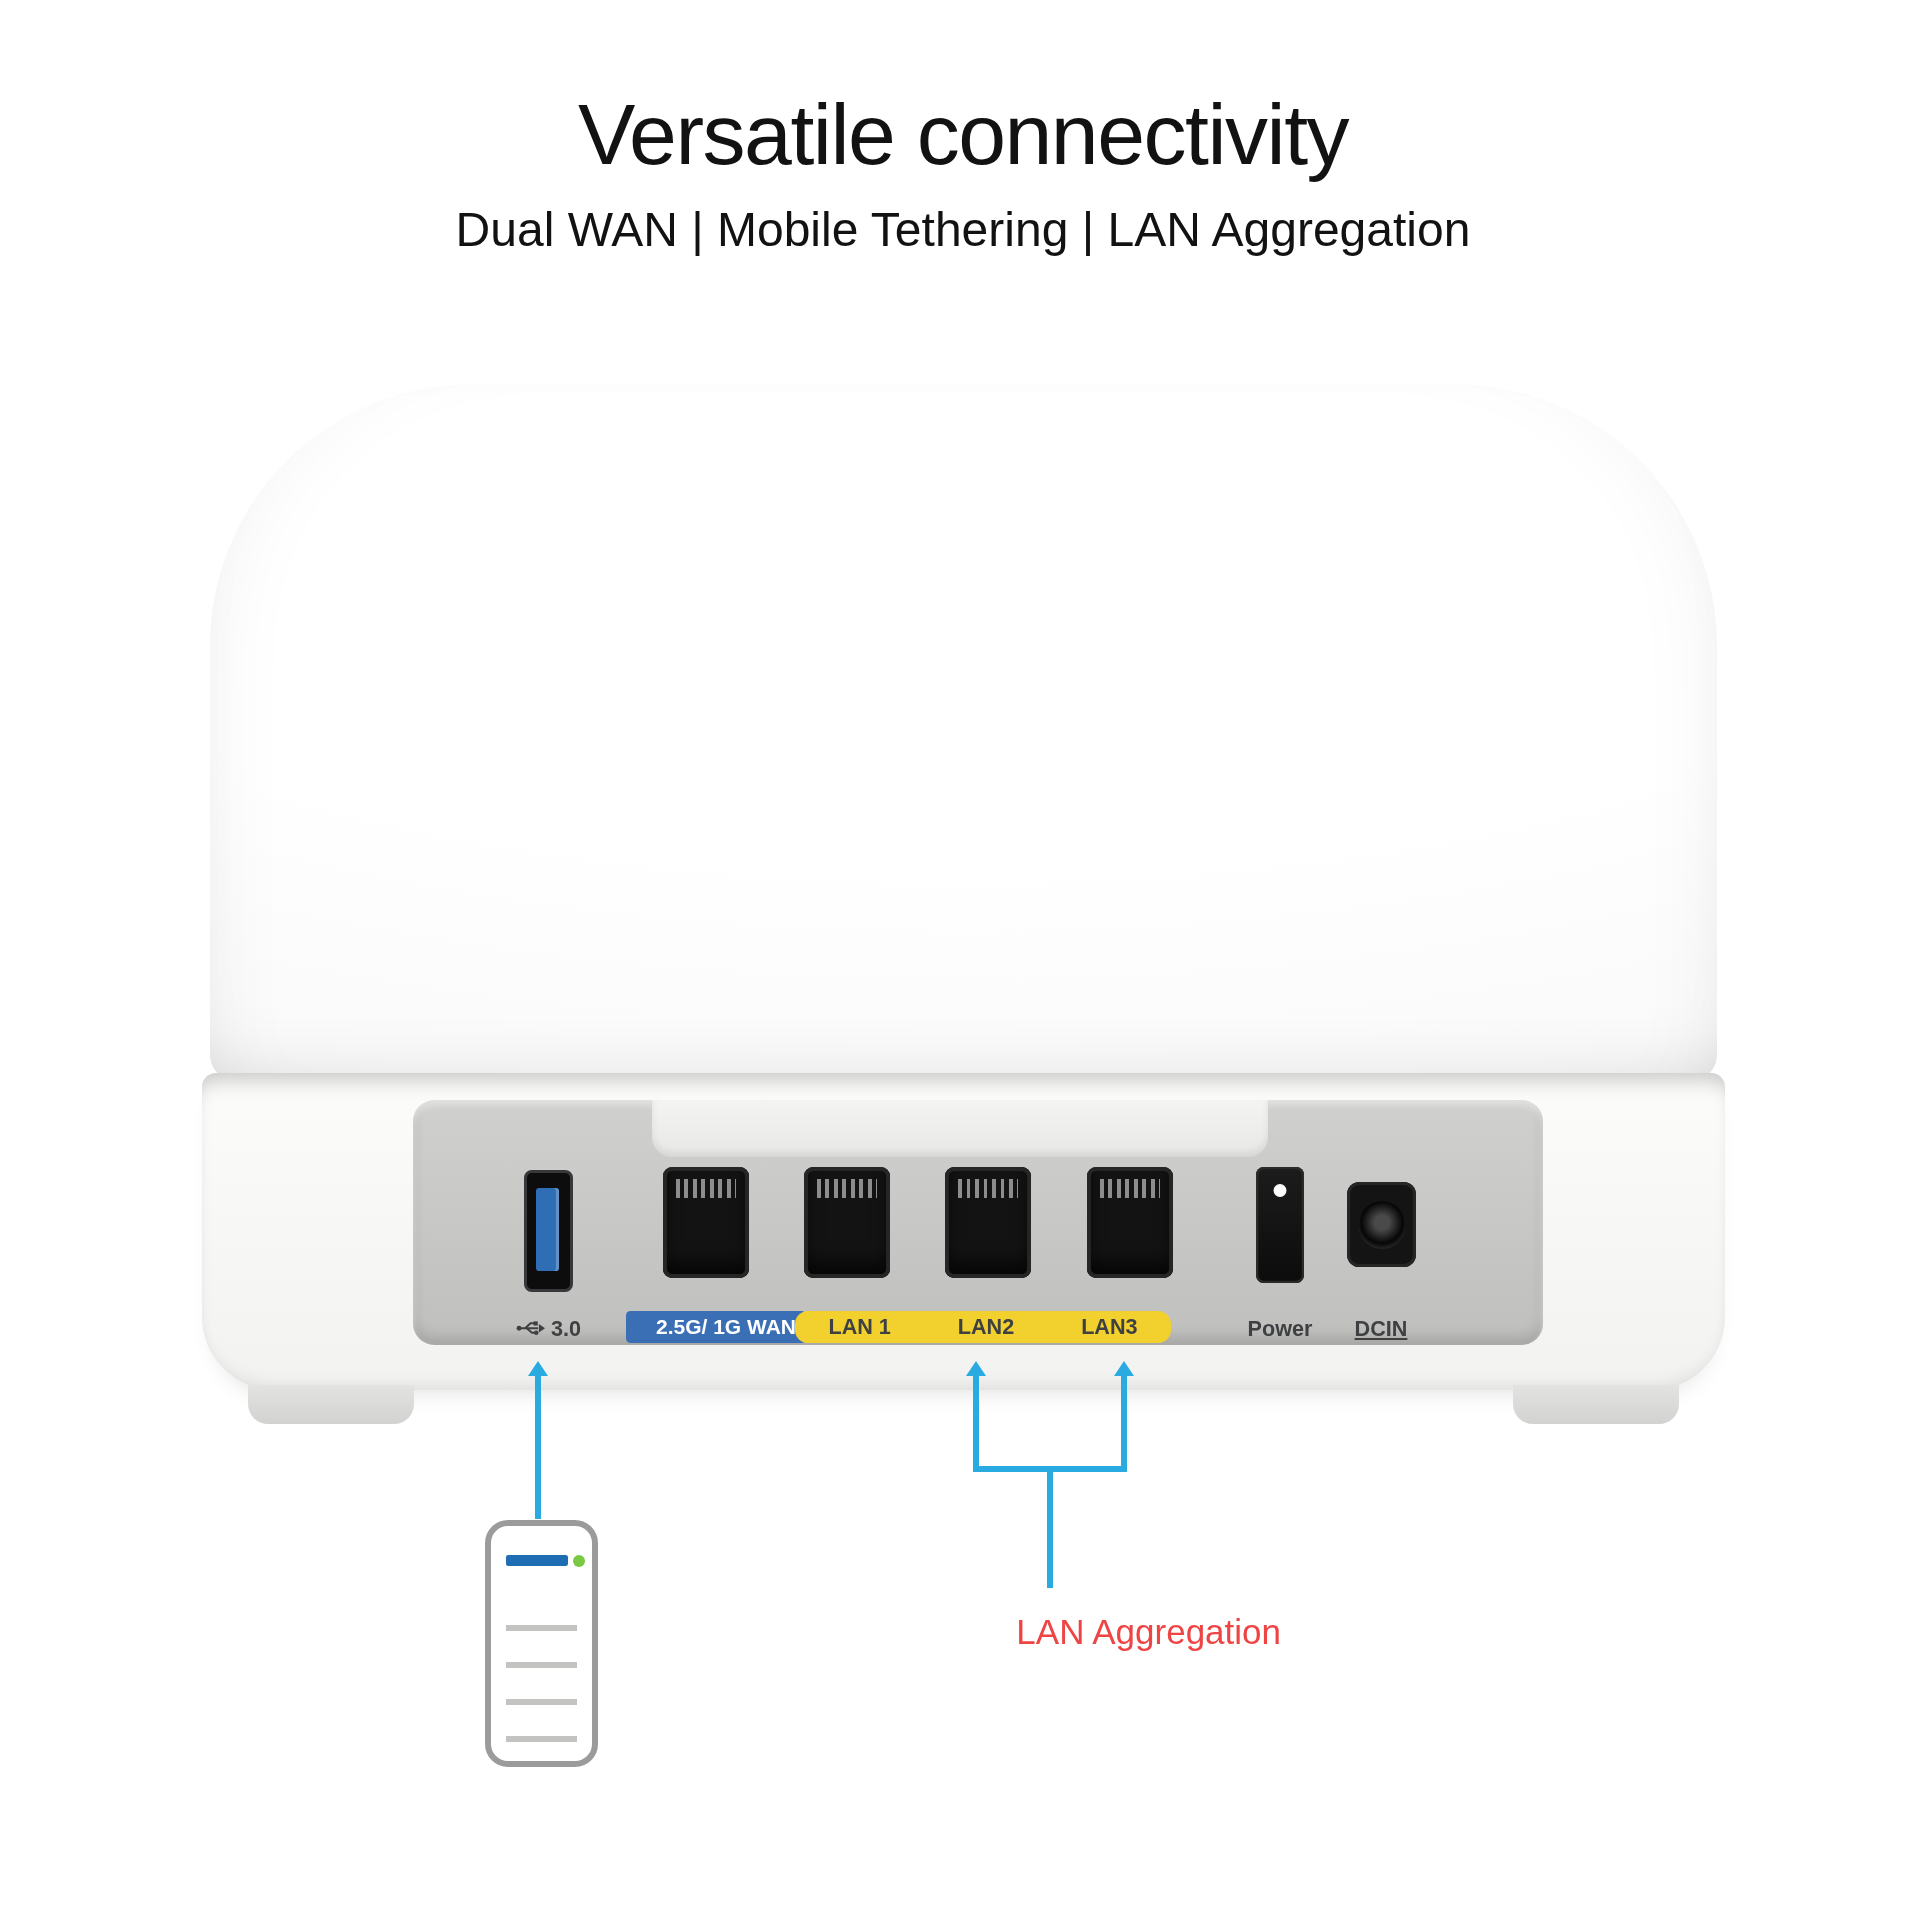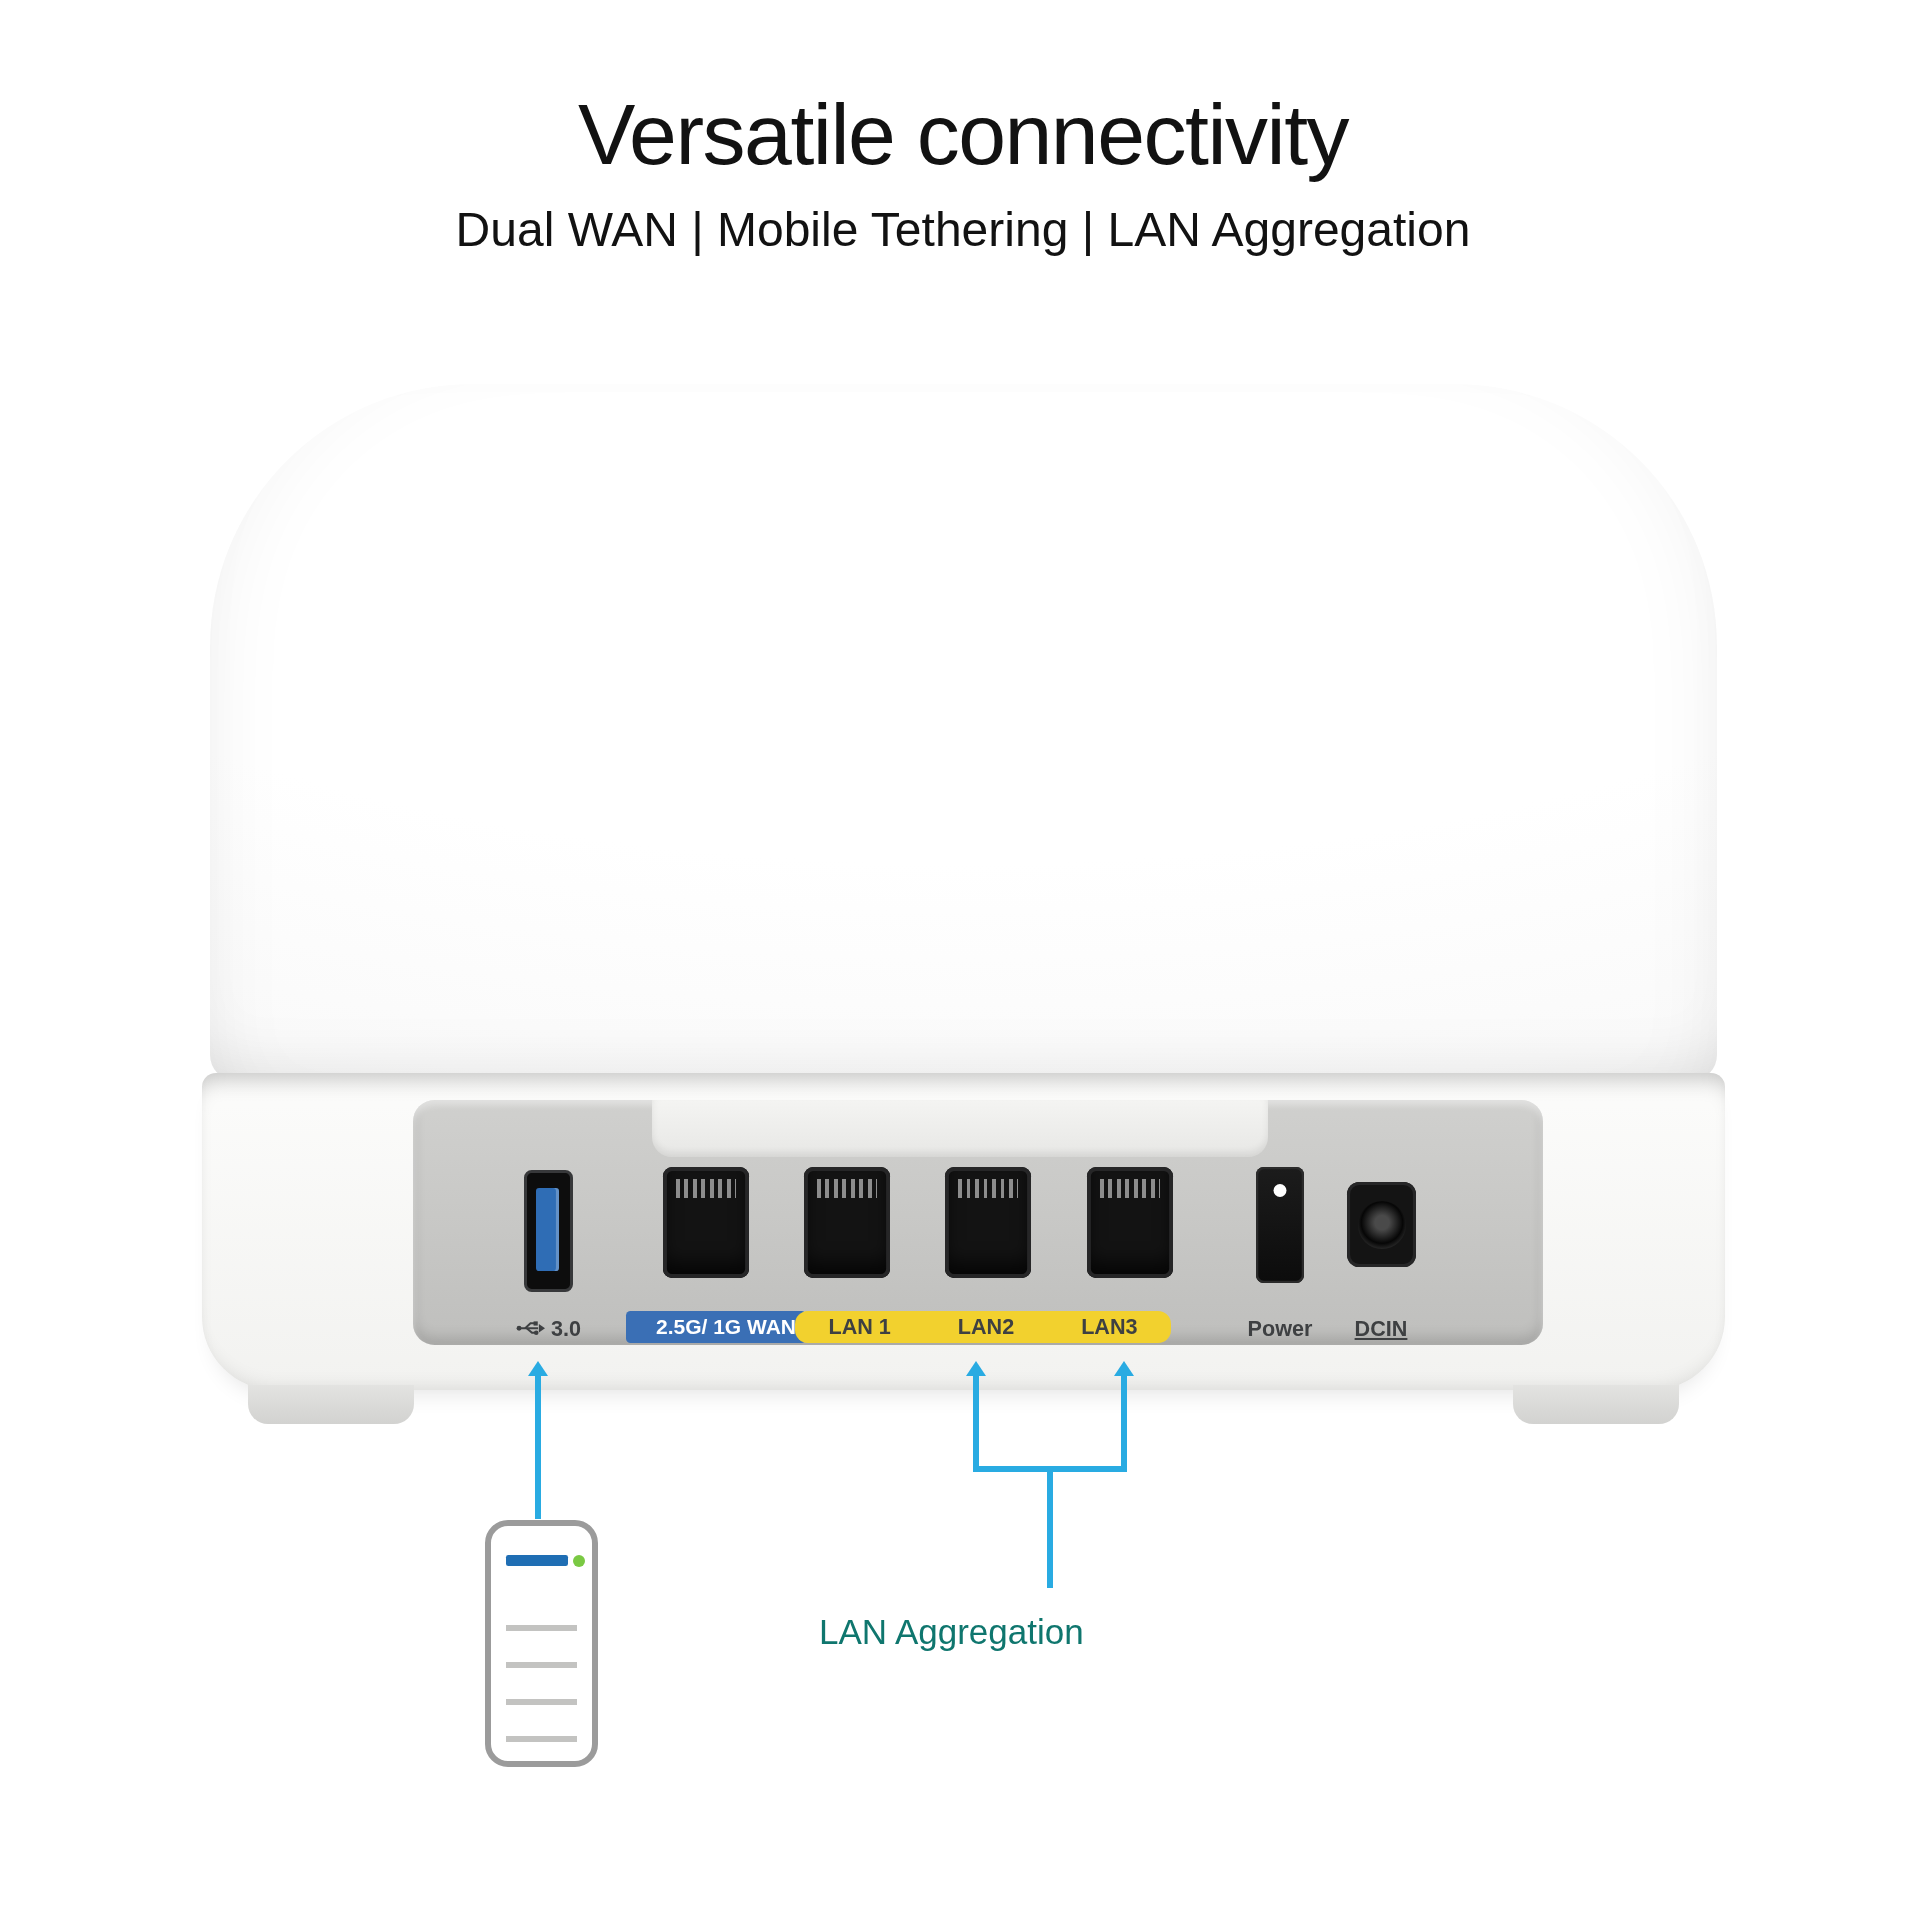--- a/index.html
+++ b/index.html
@@ -181,23 +181,23 @@
   .arrow-usb  { left: 528px;  top: 1361px; }
   .line-lan2  { left: 973px; top: 1376px; width: 6.2px;  height: 96px; }
   .arrow-lan2 { left: 966px; top: 1361px; }
   .line-lan3  { left: 1121px; top: 1376px; width: 6.2px;  height: 96px; }
   .arrow-lan3 { left: 1114px; top: 1361px; }
   .line-horiz { left: 973px; top: 1466px; width: 154px; height: 6.2px; }
   .line-mid   { left: 1047px; top: 1466px; width: 6.2px;  height: 122px; }
 
   .lan-agg-label {
     left: 819px; top: 1612px; width: 462px;
-    text-align: left;
+    text-align: right;
     font-size: 35px;
-    color: #0f766e;
+    color: #ef4444;
   }
 
   
   .phone {
     left: 485px; top: 1520px; width: 113px; height: 247px;
     background: #ffffff;
     border: 6.2px solid #9b9b9b;
     border-radius: 23px;
     box-sizing: border-box;
   }

